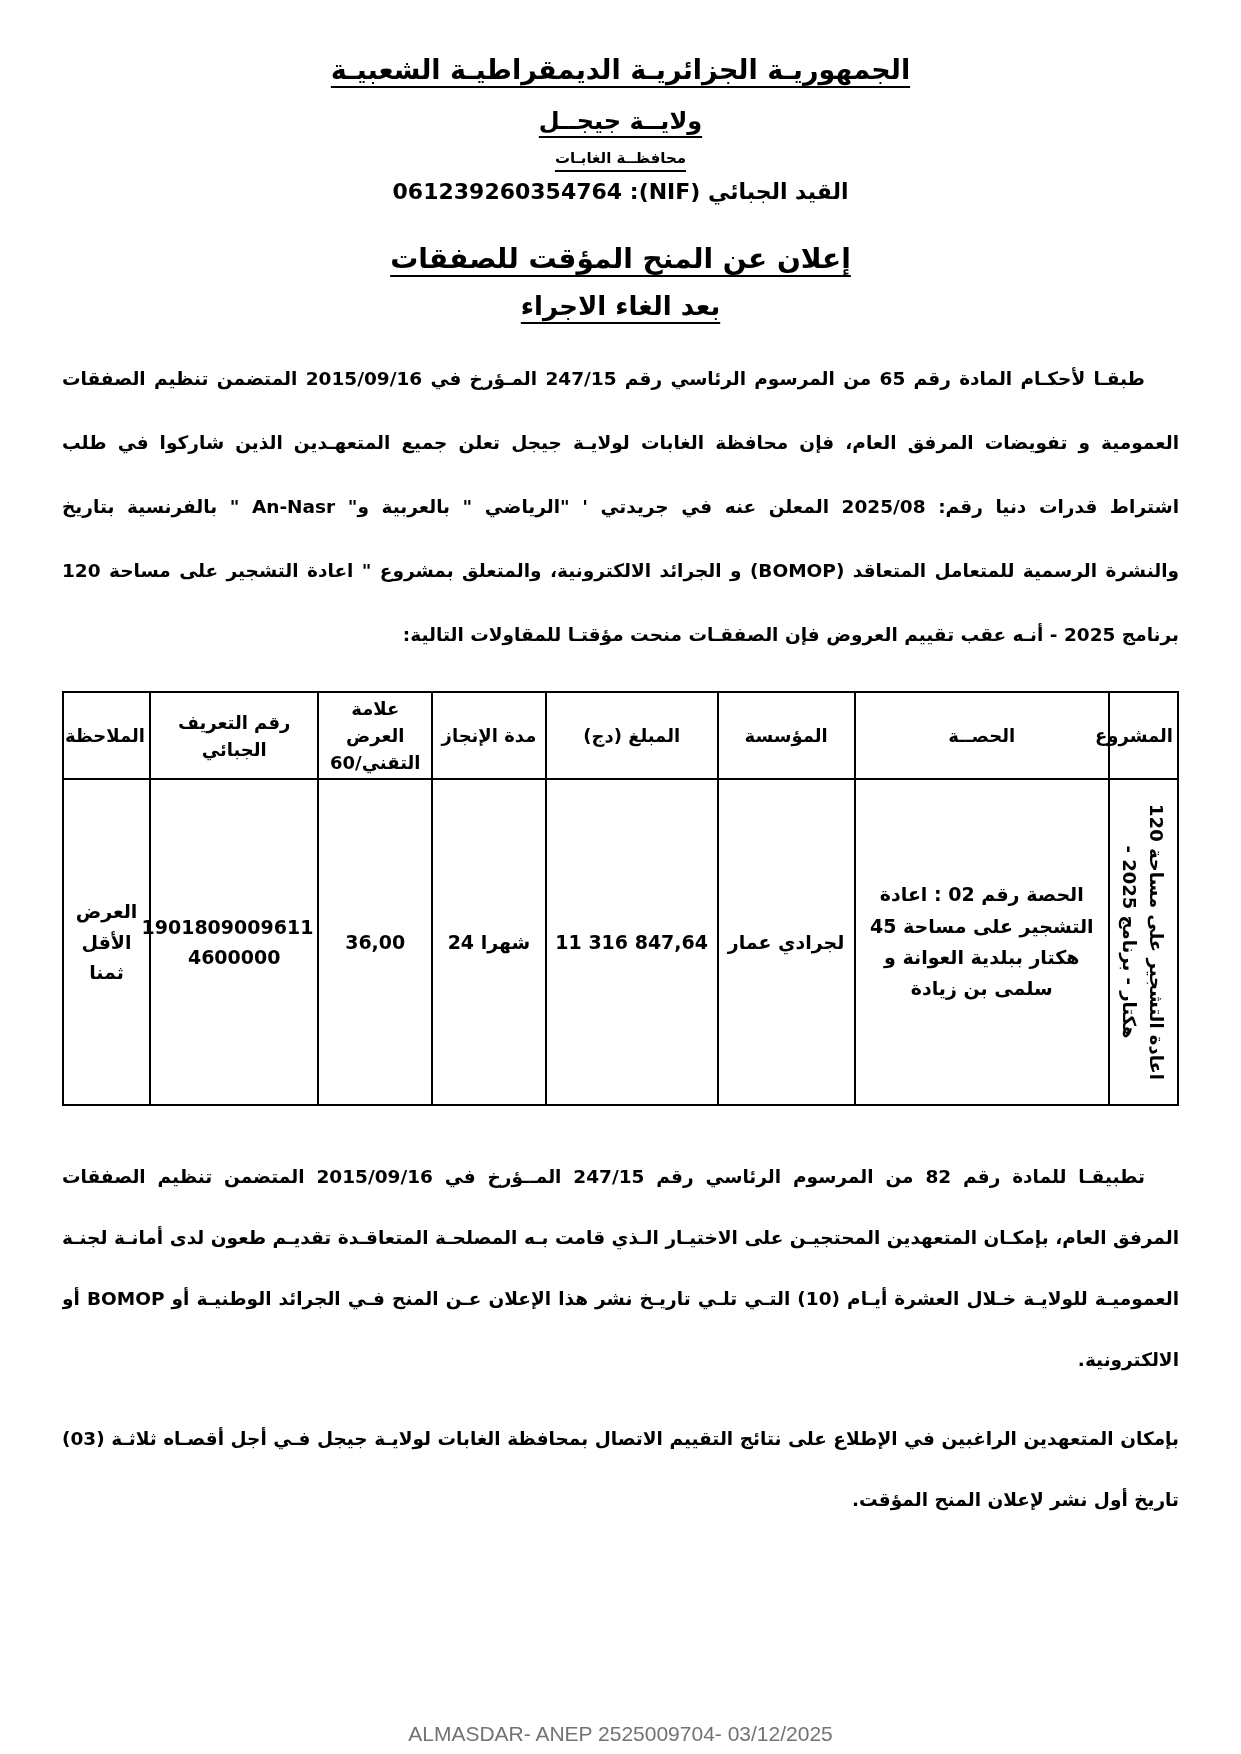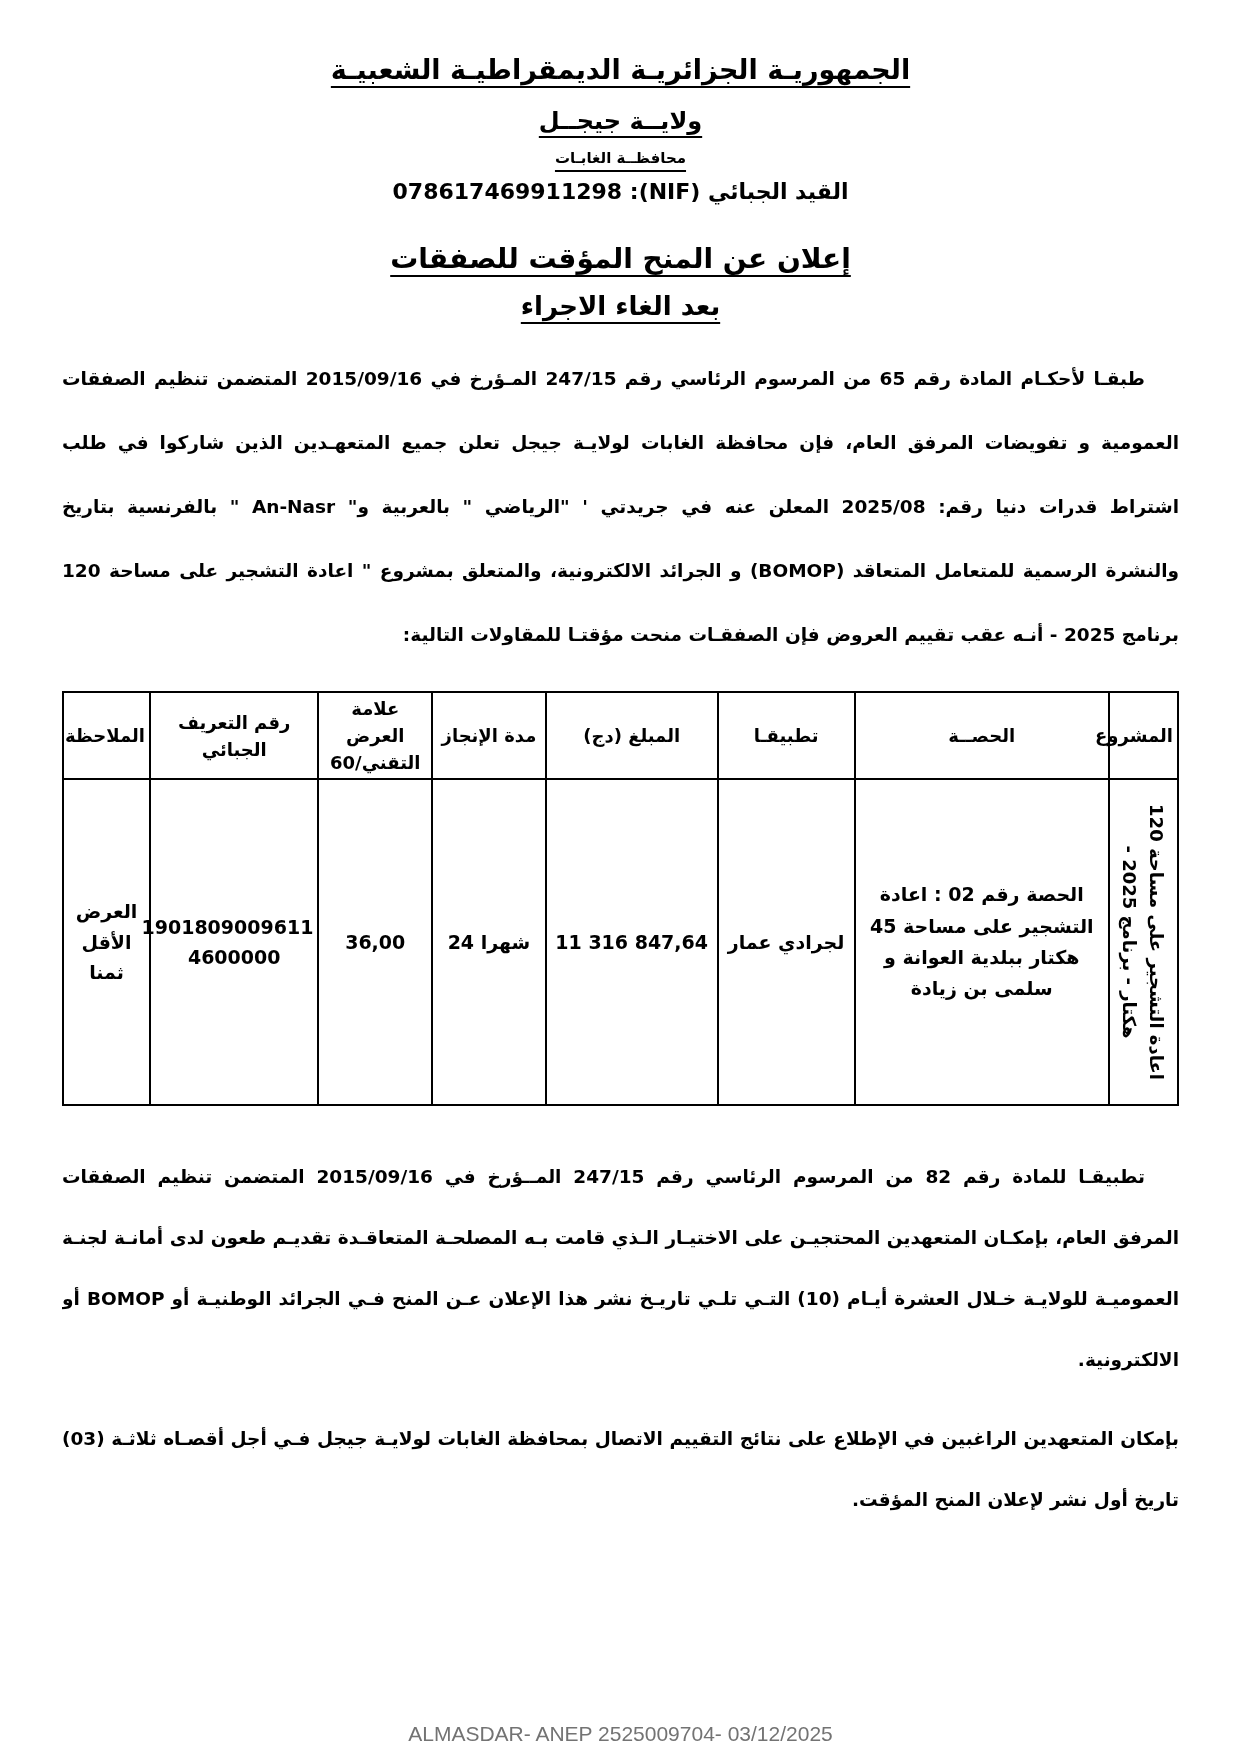--- a/index.html
+++ b/index.html
@@ -90,21 +90,21 @@
   }
 </style>
 </head>
 <body>
 
 <div class="page">
 
   <div class="center h-rep u">الجمهوريـة الجزائريـة الديمقراطيـة الشعبيـة</div>
   <div class="center h-wil u">ولايــة جيجــل</div>
   <div class="center h-con u">محافظــة الغابـات</div>
-  <div class="center h-nif">القيد الجبائي (NIF): 078617469911298</div>
+  <div class="center h-nif">القيد الجبائي (NIF): 061239260354764</div>
 
   <div class="center title-main u">إعلان عن المنح المؤقت للصفقات</div>
   <div class="center title-sub u">بعد الغاء الاجراء</div>
 
   <div class="para p1">
     <div class="pline ind">طبقـا لأحكـام المادة رقم 65  من المرسوم الرئاسي رقم 247/15 المـؤرخ  في 2015/09/16 المتضمن تنظيم الصفقات</div>
     <div class="pline">العمومية و تفويضات المرفق العام، فإن محافظة الغابات لولايـة جيجل تعلن جميع المتعهـدين الذين شاركوا في طلب العروض المفتوح مع</div>
     <div class="pline">اشتراط قدرات دنيا رقم:  2025/08 المعلن عنه في جريدتي ' "الرياضي " بالعربية و"  An-Nasr " بالفرنسية بتاريخ 2025/10/27</div>
     <div class="pline">والنشرة الرسمية للمتعامل المتعاقد (BOMOP) و الجرائد الالكترونية، والمتعلق بمشروع " اعادة التشجير على مساحة 120 هكتار –</div>
     <div class="pline plast">برنامج 2025 - أنـه عقب تقييم العروض فإن الصفقـات منحت مؤقتـا للمقاولات التالية:</div>
@@ -118,21 +118,21 @@
       <col style="width:15.4%">
       <col style="width:10.2%">
       <col style="width:10.2%">
       <col style="width:15.1%">
       <col style="width:7.8%">
     </colgroup>
     <thead>
       <tr>
         <th>المشروع</th>
         <th>الحصــة</th>
-        <th>تطبيقـا</th>
+        <th>المؤسسة</th>
         <th>المبلغ (دج)</th>
         <th>مدة الإنجاز</th>
         <th>علامة العرض التقني/60</th>
         <th>رقم التعريف الجبائي</th>
         <th>الملاحظة</th>
       </tr>
     </thead>
     <tbody>
       <tr class="body-row">
         <td class="proj-cell">

